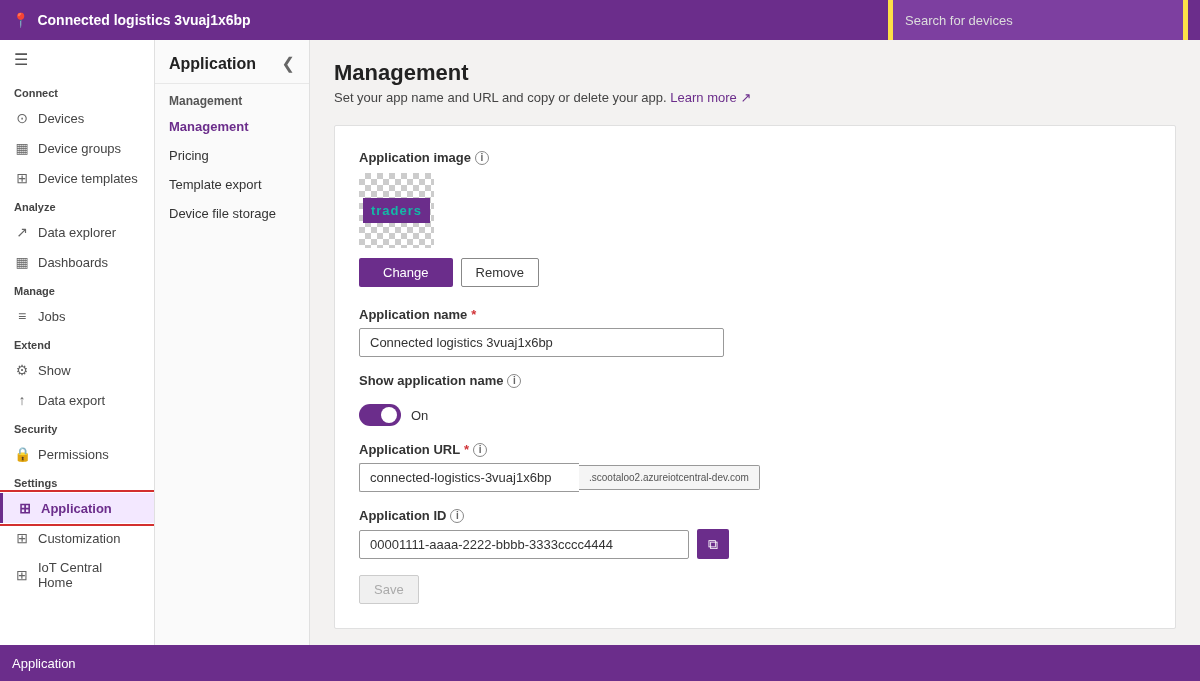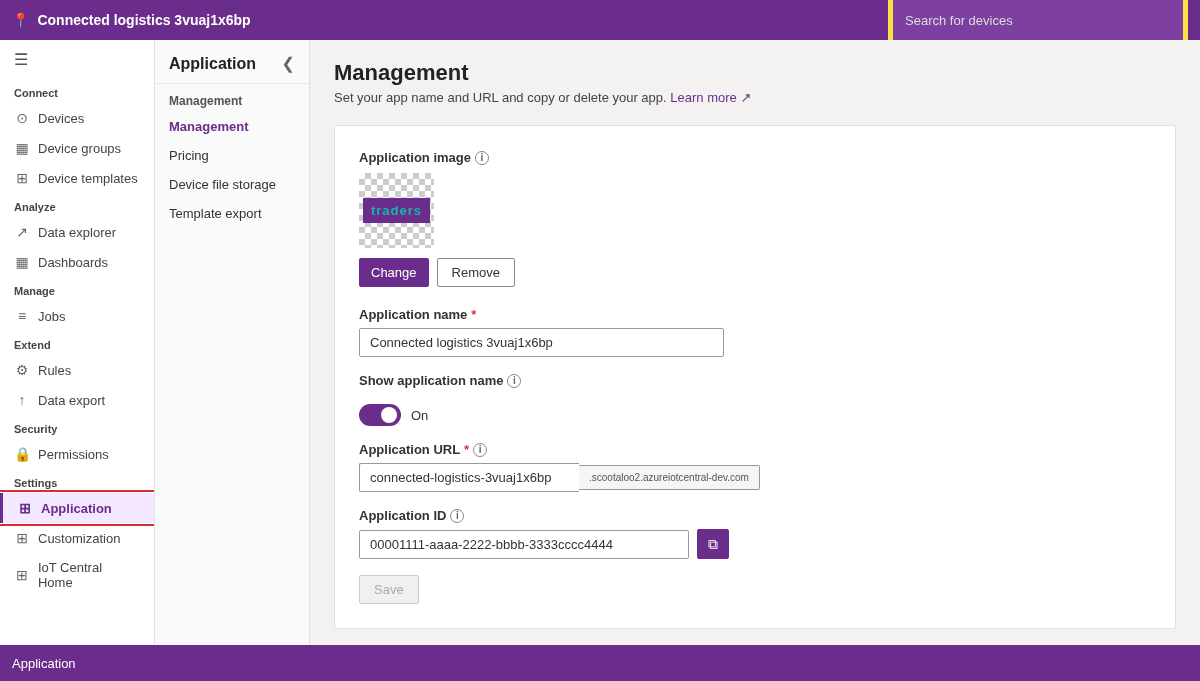--- a/index.html
+++ b/index.html
@@ -169,21 +169,21 @@
       font-size: 13px;
       font-weight: 700;
       padding: 5px 8px;
       letter-spacing: 1px;
     }
     .image-buttons { display: flex; gap: 8px; }
     .btn-primary {
       background: #6b2d8b;
       color: white;
       border: none;
-      padding: 6px 12px;
+      padding: 6px 24px;
       font-size: 13px;
       cursor: pointer;
       border-radius: 2px;
     }
     .btn-secondary {
       background: white;
       color: #333;
       border: 1px solid #888;
       padding: 6px 14px;
       font-size: 13px;
@@ -362,21 +362,21 @@
 
     <div class="sidebar-section-label">Manage</div>
     <div class="sidebar-item">
       <span class="sidebar-icon">≡</span>
       <span>Jobs</span>
     </div>
 
     <div class="sidebar-section-label">Extend</div>
     <div class="sidebar-item">
       <span class="sidebar-icon">⚙</span>
-      <span>Rules</span>
+      <span>Show</span>
     </div>
     <div class="sidebar-item">
       <span class="sidebar-icon">↑</span>
       <span>Data export</span>
     </div>
 
     <div class="sidebar-section-label">Security</div>
     <div class="sidebar-item">
       <span class="sidebar-icon">🔒</span>
       <span>Permissions</span>
@@ -398,22 +398,22 @@
   </div>
 
   <div class="mid-panel">
     <div class="mid-panel-header">
       <span class="mid-panel-title">Application</span>
       <span class="mid-close">❮</span>
     </div>
     <div class="mid-section-label">Management</div>
     <div class="mid-item active">Management</div>
     <div class="mid-item">Pricing</div>
+    <div class="mid-item">Template export</div>
     <div class="mid-item">Device file storage</div>
-    <div class="mid-item">Template export</div>
   </div>
 
   <div class="main-content">
     <div class="page-title">Management</div>
     <div class="page-subtitle">
       <span>Set your app name and URL and copy or delete your app.</span>
       <a> <span>Learn more</span> ↗</a>
     </div>
 
     <div class="card">

